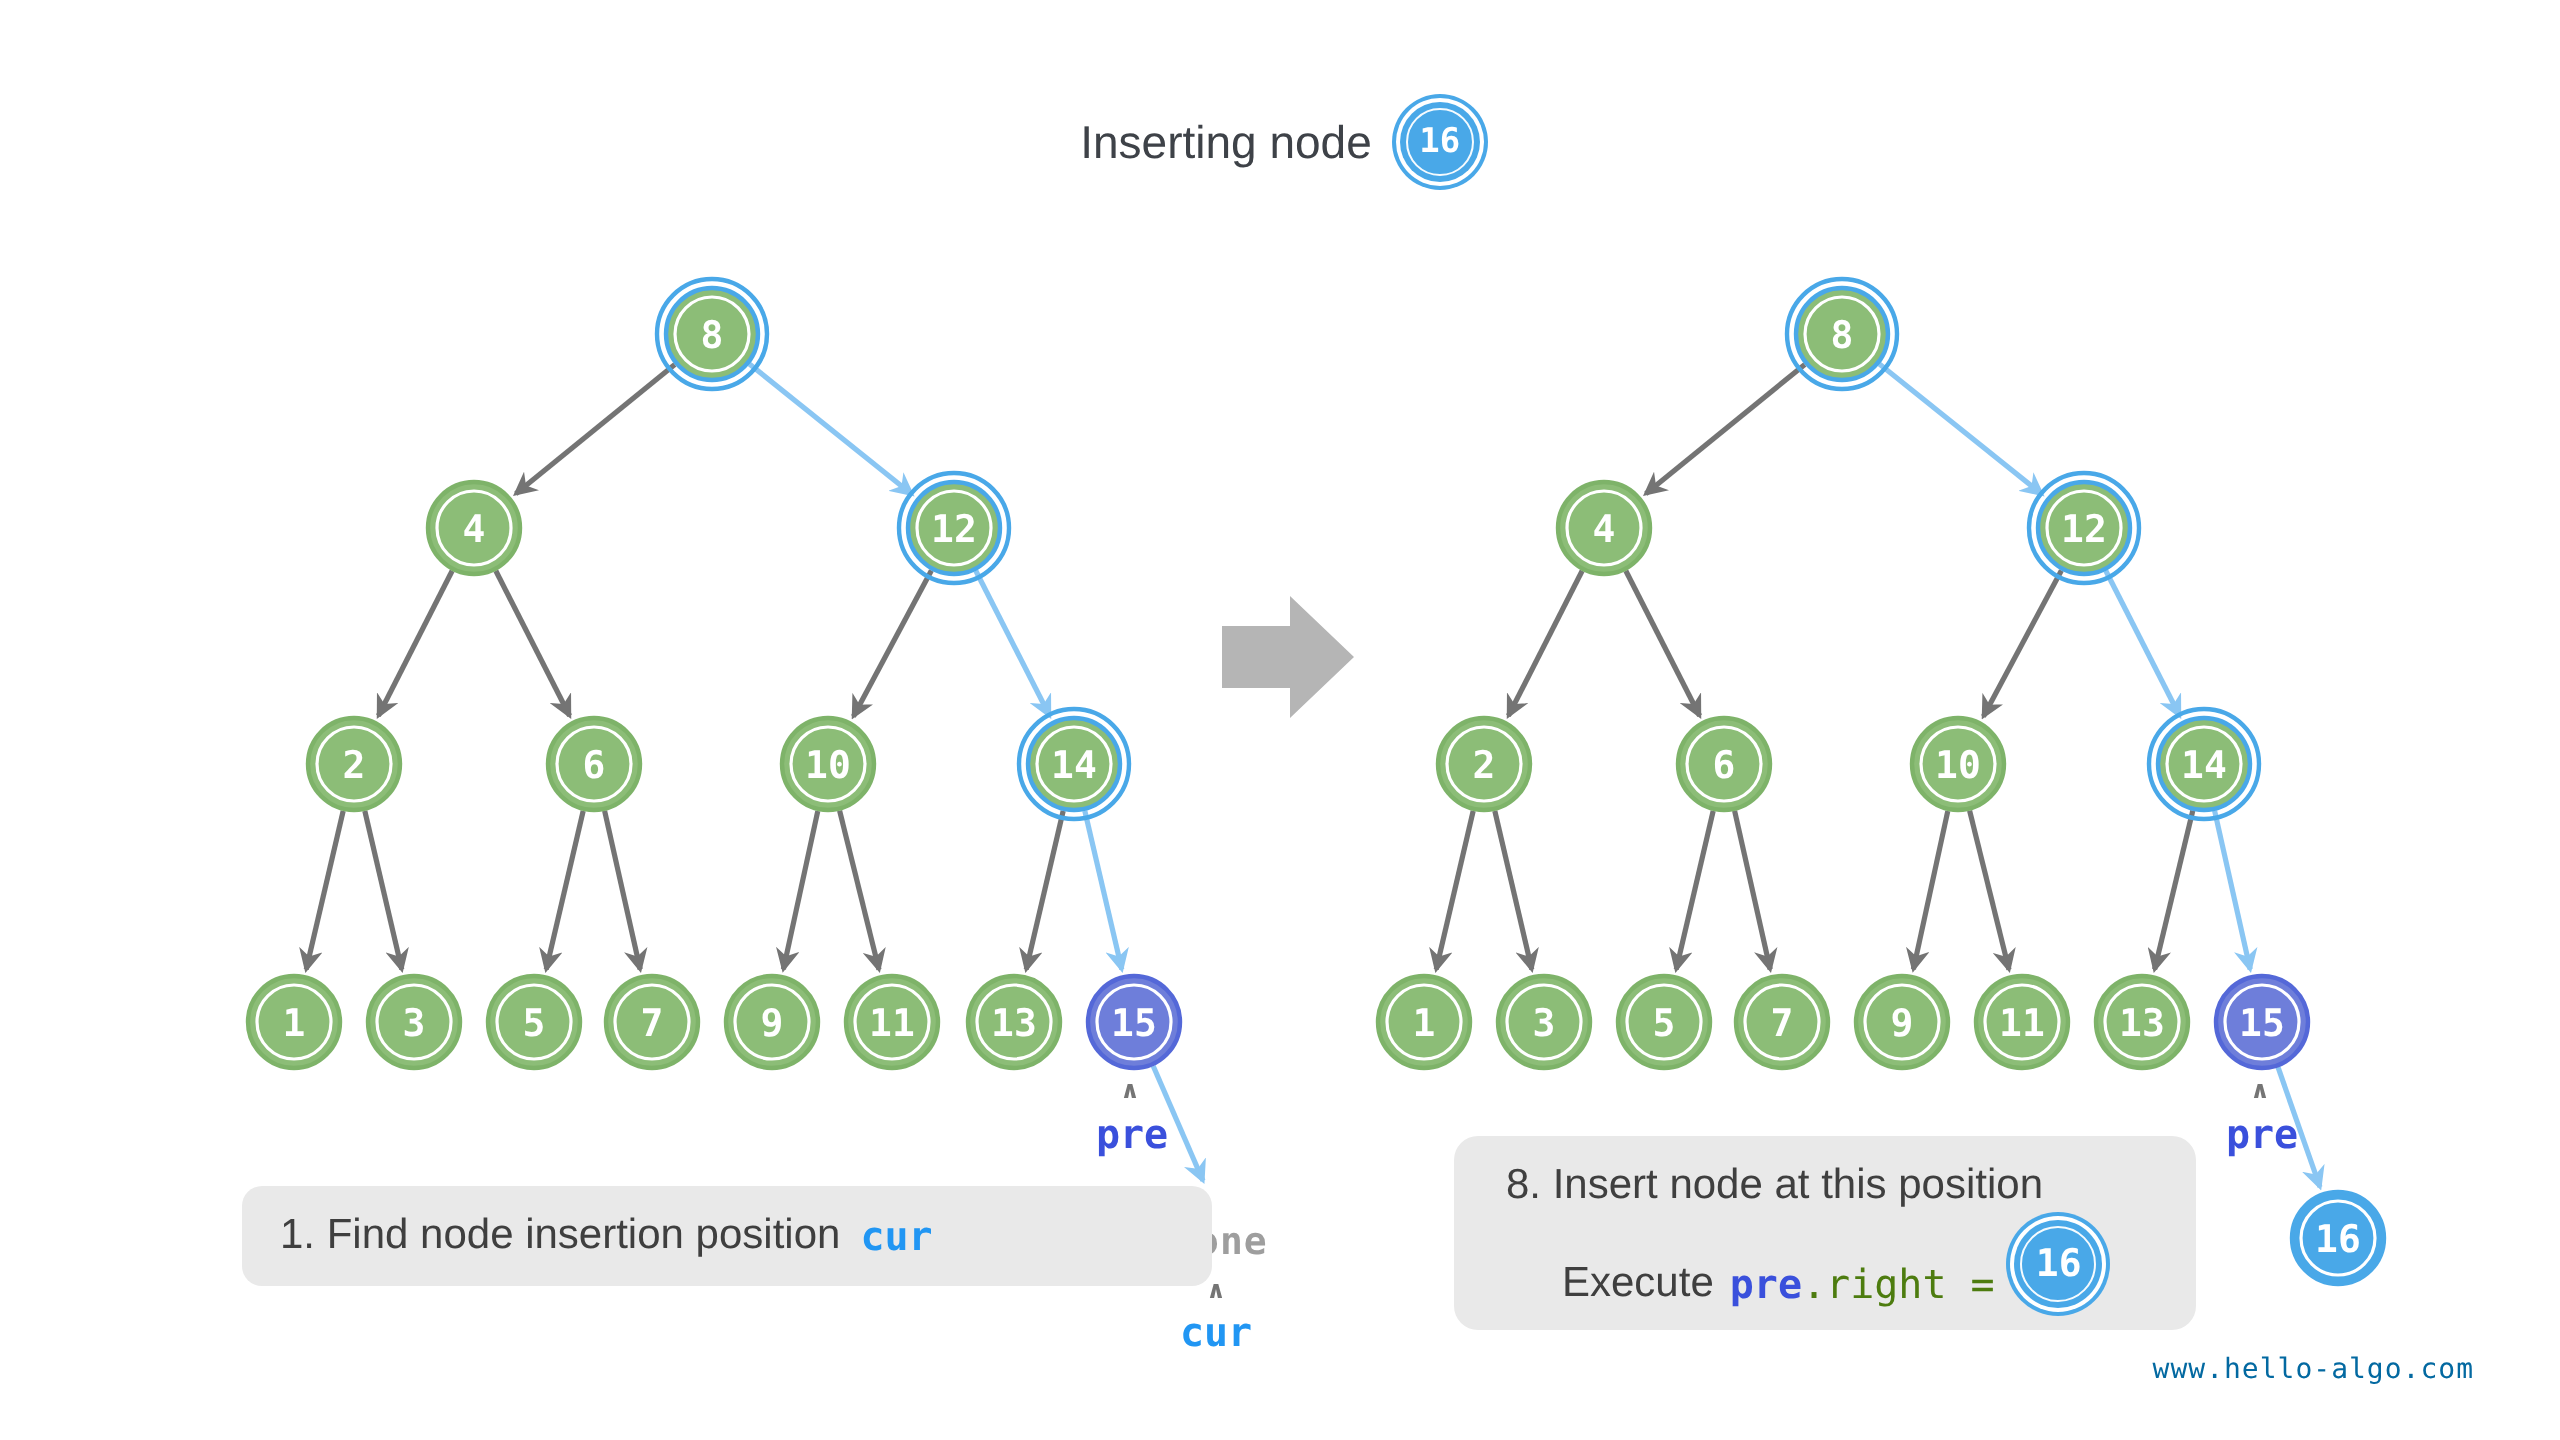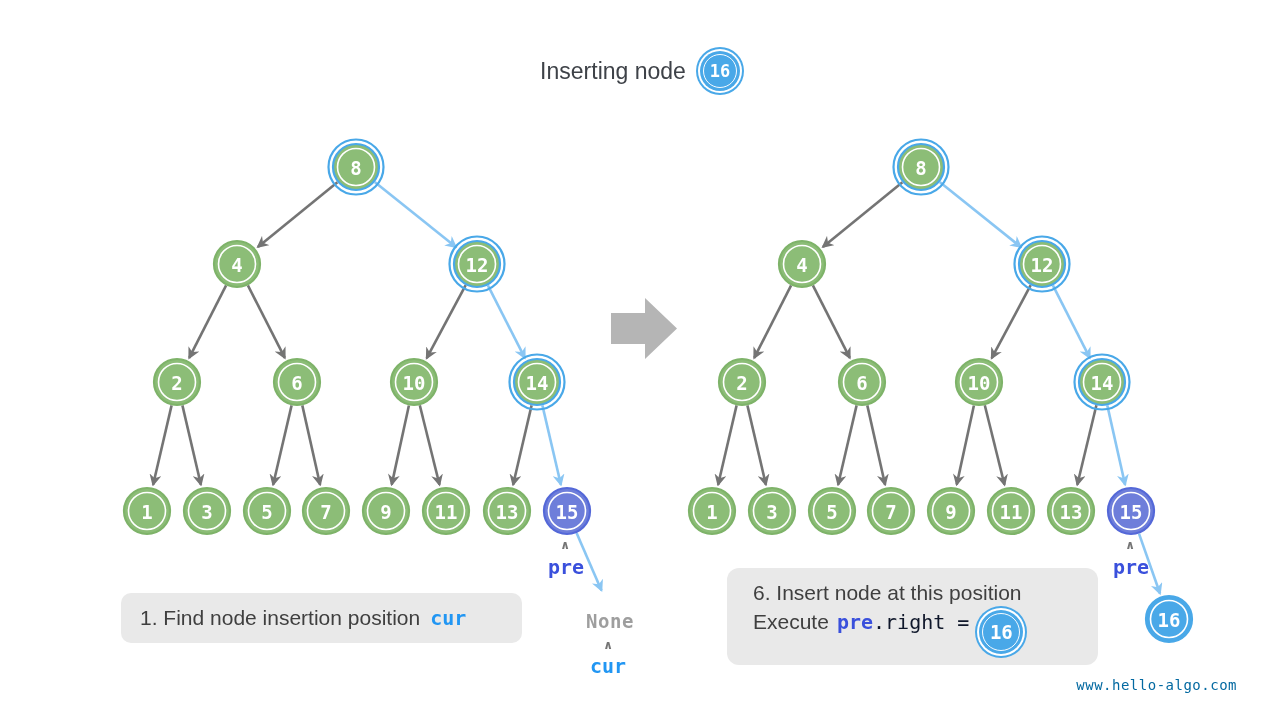--- a/index.html
+++ b/index.html
@@ -40,32 +40,32 @@
   #labels{position:absolute;inset:0;pointer-events:none;}
   .lbl{position:absolute;transform:translate(-50%,-50%);white-space:nowrap;}
   .kind-caret{color:#757575;font:700 12px "DejaVu Sans",sans-serif;}
   .kind-pre{color:#3a50dc;font:700 20px "DejaVu Sans Mono",monospace;}
   .kind-cur{color:#2196f3;font:700 20px "DejaVu Sans Mono",monospace;}
   .kind-none{color:#9e9e9e;font:400 19px "DejaVu Sans Mono",monospace;letter-spacing:.5px;}
 
   
   .caption{position:absolute;background:#e9e9e9;color:#3f3f3f;}
   .caption-1{
-    left:121px;top:593px;width:401px;height:50px;border-radius:10px;
+    left:121px;top:593px;width:485px;height:50px;border-radius:10px;
     display:flex;align-items:center;padding-left:19px;box-sizing:border-box;font-size:21px;
   }
   .caption-2{
     left:727px;top:568px;width:371px;height:97px;border-radius:12px;
     padding:13px 0 0 26px;box-sizing:border-box;font-size:21px;
   }
-  .caption-2 .line2{display:flex;align-items:flex-start;margin-top:5px;margin-left:0;}
+  .caption-2 .line2{display:flex;align-items:flex-end;margin-top:5px;margin-left:28px;}
   .code{font-family:"DejaVu Sans Mono",monospace;font-size:20px;}
   .code-cur{color:#2196f3;font-weight:700;margin-left:10px;}
   .code-pre{color:#3a50dc;font-weight:700;margin-left:8px;}
-  .code-muted{color:#0f172a;}
+  .code-muted{color:#4d7c0f;}
 
   
   .watermark{
     position:absolute;right:43px;top:677px;
     font:400 14px "DejaVu Sans Mono",monospace;color:#0369a1;letter-spacing:.5px;
   }
 </style>
 </head>
 <body>
 
@@ -294,21 +294,21 @@
       <div class="lbl kind-caret" style="left: 1130px; top: 545px;">∧</div>
       <div class="lbl kind-pre" style="left: 1131px; top: 567px;">pre</div>
     </div>
 
   <div class="caption caption-1">
     <span>1. Find node insertion position</span>
     <span class="code code-cur">cur</span>
   </div>
 
   <div class="caption caption-2">
-    <div>6. Insert node at this position</div>
+    <div>8. Insert node at this position</div>
     <div class="line2">
       <span>Execute</span>
       <span class="code code-pre">pre</span>
       <span class="code code-muted">.right =</span>
       <span class="badge badge-caption">
         <span>16</span>
       </span>
     </div>
   </div>
 

